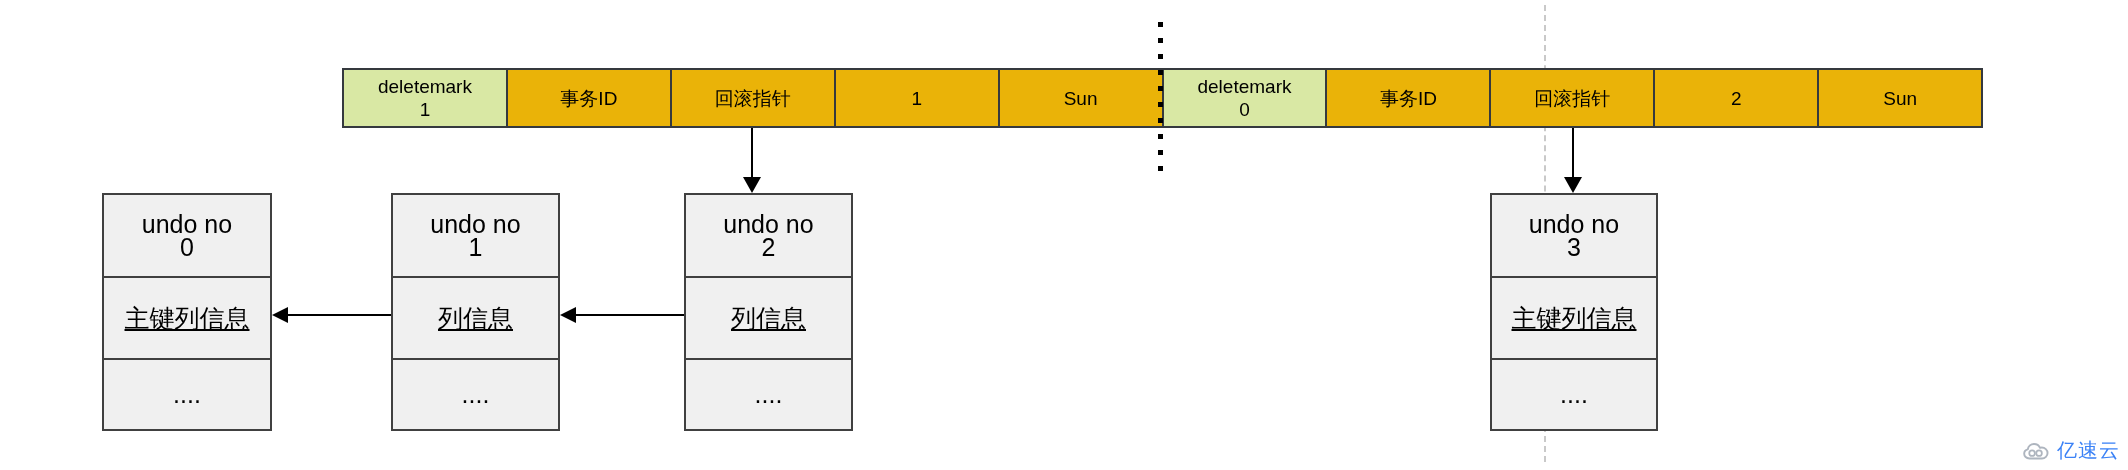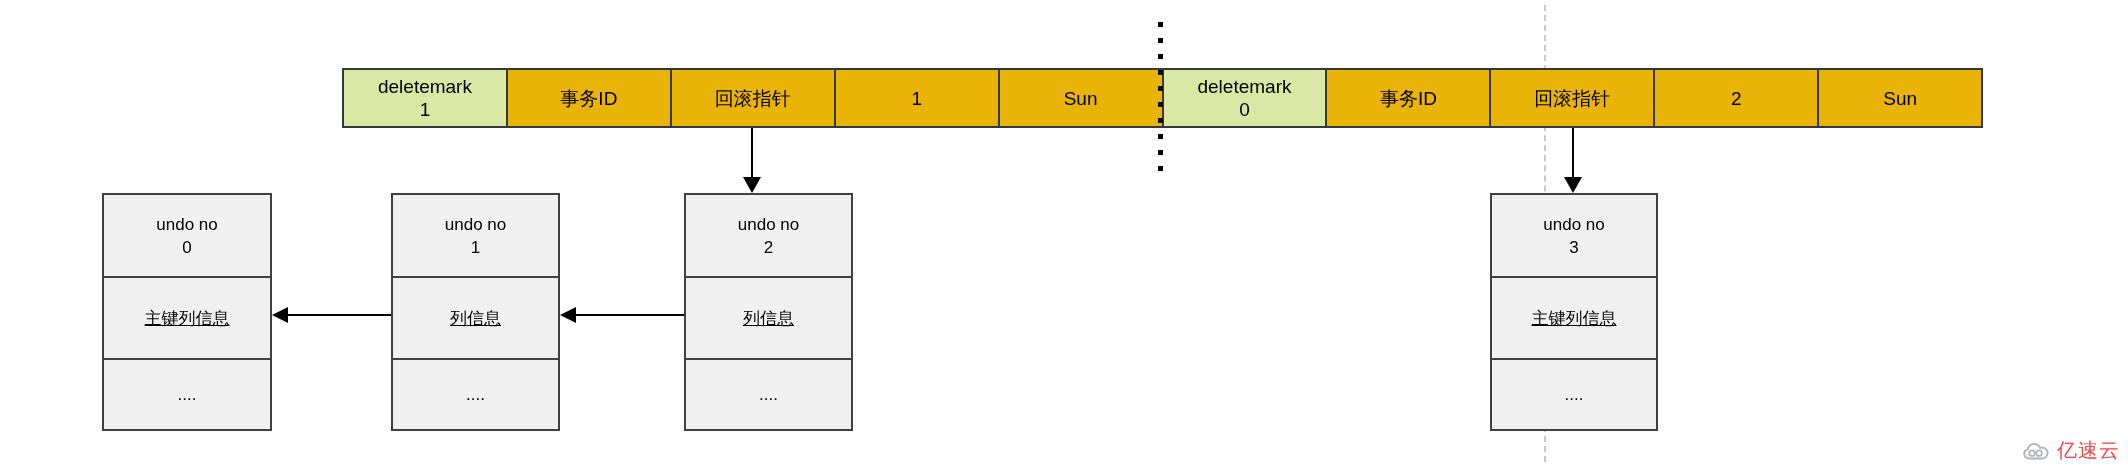--- a/index.html
+++ b/index.html
@@ -36,21 +36,21 @@
   .ubox{
     position:absolute;top:193px;height:238px;display:flex;flex-direction:column;
     background:#f0f0f0;border:2px solid #404040;box-sizing:border-box;z-index:2;
   }
   #ubox0{left:102px;width:170px;}
   #ubox1{left:391px;width:169px;}
   #ubox2{left:684px;width:169px;}
   #ubox3{left:1490px;width:168px;}
   .urow{
     display:flex;align-items:center;justify-content:center;
-    font-size:17px;line-height:23px;text-align:center;white-space:pre-line;
+    font-size:25px;line-height:23px;text-align:center;white-space:pre-line;
     border-top:2px solid #404040;box-sizing:border-box;
   }
   .urow:nth-child(1){height:81px;border-top:none;}
   .urow:nth-child(2){height:82px;text-decoration:underline;}
   .urow:nth-child(3){flex:1;}
 
   
   .arrow-down{position:absolute;width:18px;height:65px;z-index:3;}
   .arrow-down .shaft{position:absolute;left:8px;top:0;width:2px;height:50px;background:#000;}
   .arrow-down .head{
@@ -67,21 +67,21 @@
     position:absolute;left:0;top:0;width:0;height:0;
     border-top:8px solid transparent;border-bottom:8px solid transparent;
     border-right:16px solid #000;
   }
   #aleft1{left:272px;top:307px;width:119px;}
   #aleft2{left:560px;top:307px;width:124px;}
 
   
   .watermark{
     position:absolute;right:8px;bottom:6px;display:flex;align-items:center;gap:7px;
-    color:#ef4444;font-size:20px;letter-spacing:1px;z-index:4;text-align:right;
+    color:#3b82f6;font-size:20px;letter-spacing:1px;z-index:4;text-align:right;
   }
   .watermark svg{display:block;}
 </style>
 </head>
 <body>
 
 <div class="canvas">
 
   <div class="dashed-line"></div>
 

